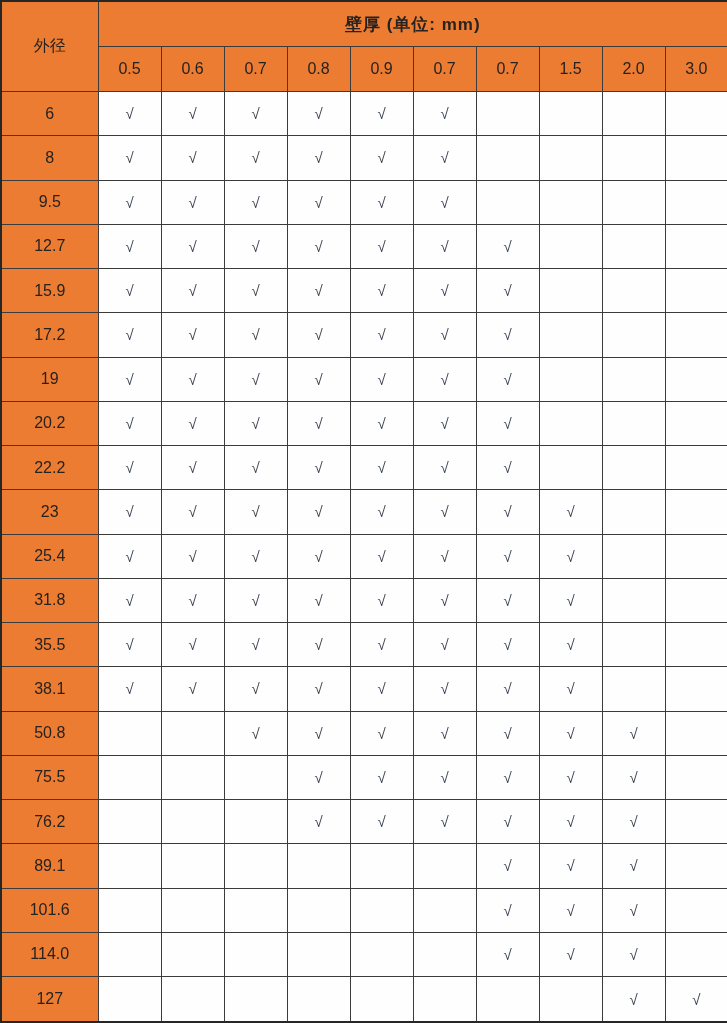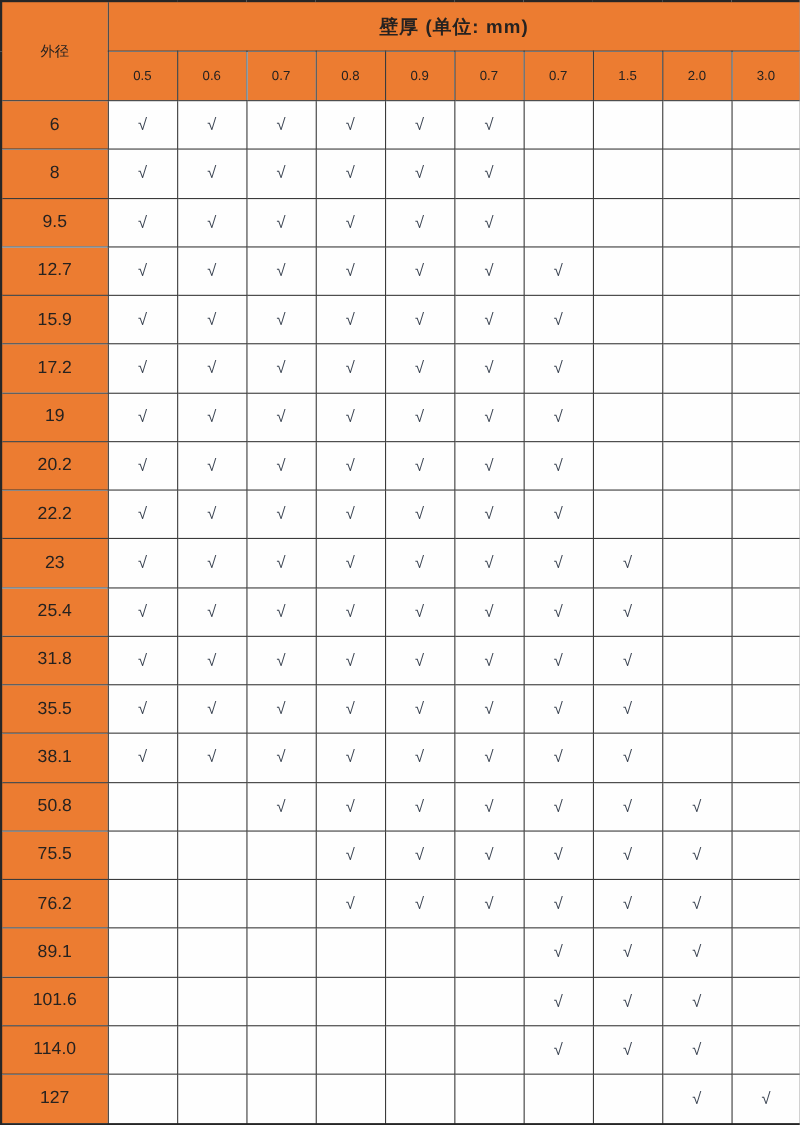--- a/index.html
+++ b/index.html
@@ -32,24 +32,24 @@
     color: #262220;
     font-weight: 400;
   }
   th.hdr-title {
     font-size: 17px;
     height: 44px;
     letter-spacing: 1px;
     font-weight: bold;
   }
   th.hdr-corner {
-    font-size: 13px;
+    font-size: 16px;
   }
   th.hdr-col {
-    font-size: 12px;
+    font-size: 16px;
     height: 44px;
   }
   th.row-dia {
     background: #EC7C31;
     color: #262220;
     font-size: 16px;
     font-weight: 400;
   }
   td.chk {
     background: #fefefe;

